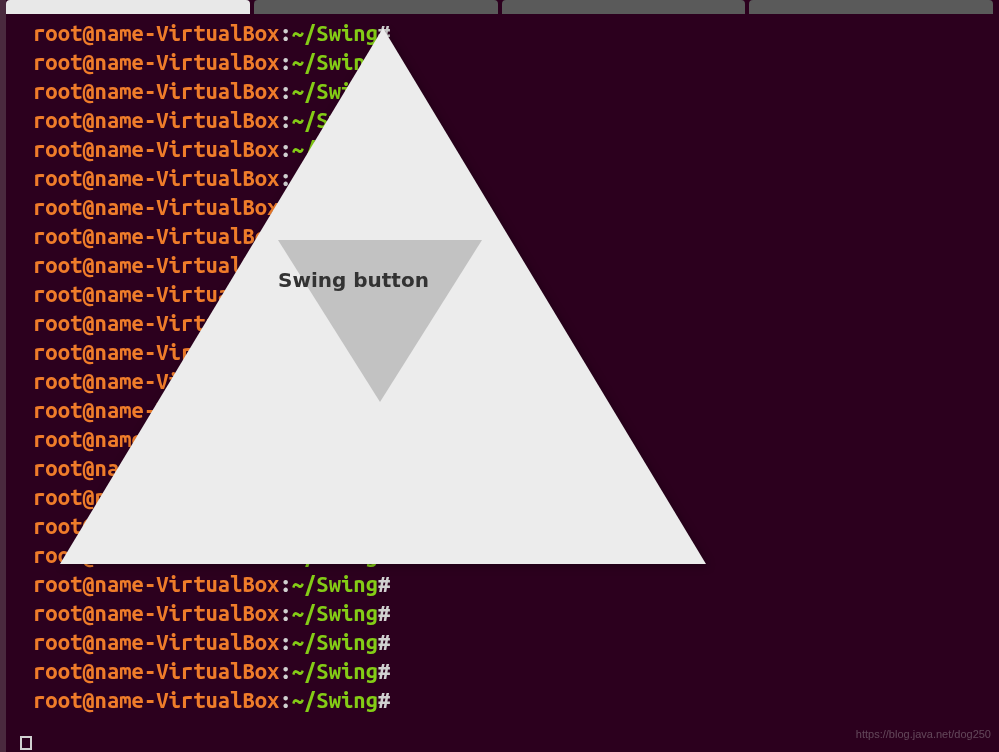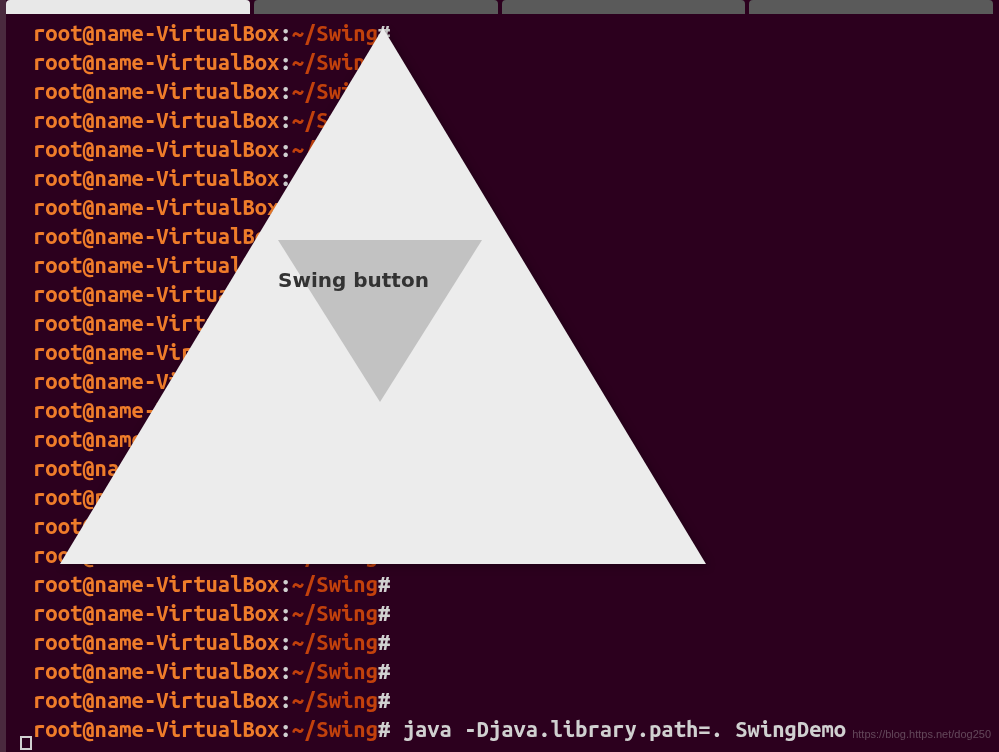--- a/index.html
+++ b/index.html
@@ -66,21 +66,21 @@
     .user-host {
       color: #ef7c2a;
       margin-left: 13px;
     }
     
     .colon {
       color: #d0d0d0;
     }
     
     .path {
-      color: #c2410c;
+      color: #84cc16;
       text-align: center;
     }
     
     .hash {
       color: #d0d0d0;
     }
     
     .cmd {
       color: #d0d0d0;
     }
@@ -187,26 +187,25 @@
     <div class="prompt-line"><span class="user-host">root@name-VirtualBox</span><span class="colon">:</span><span class="path">~/Swing</span><span class="hash">#</span><span class="cmd"></span></div>
     <div class="prompt-line"><span class="user-host">root@name-VirtualBox</span><span class="colon">:</span><span class="path">~/Swing</span><span class="hash">#</span><span class="cmd"></span></div>
     <div class="prompt-line"><span class="user-host">root@name-VirtualBox</span><span class="colon">:</span><span class="path">~/Swing</span><span class="hash">#</span><span class="cmd"></span></div>
     <div class="prompt-line"><span class="user-host">root@name-VirtualBox</span><span class="colon">:</span><span class="path">~/Swing</span><span class="hash">#</span><span class="cmd"></span></div>
     <div class="prompt-line"><span class="user-host">root@name-VirtualBox</span><span class="colon">:</span><span class="path">~/Swing</span><span class="hash">#</span><span class="cmd"></span></div>
     <div class="prompt-line"><span class="user-host">root@name-VirtualBox</span><span class="colon">:</span><span class="path">~/Swing</span><span class="hash">#</span><span class="cmd"></span></div>
     <div class="prompt-line"><span class="user-host">root@name-VirtualBox</span><span class="colon">:</span><span class="path">~/Swing</span><span class="hash">#</span><span class="cmd"></span></div>
     <div class="prompt-line"><span class="user-host">root@name-VirtualBox</span><span class="colon">:</span><span class="path">~/Swing</span><span class="hash">#</span><span class="cmd"></span></div>
     <div class="prompt-line"><span class="user-host">root@name-VirtualBox</span><span class="colon">:</span><span class="path">~/Swing</span><span class="hash">#</span><span class="cmd"></span></div>
     <div class="prompt-line"><span class="user-host">root@name-VirtualBox</span><span class="colon">:</span><span class="path">~/Swing</span><span class="hash">#</span><span class="cmd"></span></div>
-    <div class="prompt-line"><span class="user-host">root@name-VirtualBox</span><span class="colon">:</span><span class="path">~/Swing</span><span class="hash">#</span><span class="cmd"> java -Djava.library.path=. SwingDemo</span></div>
   </div>
 
 <div class="swing-window">
   <div class="triangle-main"></div>
   <div class="swing-button">
     <div class="button-triangle"></div>
     <div class="button-label">Swing button</div>
   </div>
 </div>
 
 <div class="cursor-block"></div>
 
-<div class="watermark">https://blog.https.net/dog250</div>
+<div class="watermark">https://blog.java.net/dog250</div>
 
 </body></html>

